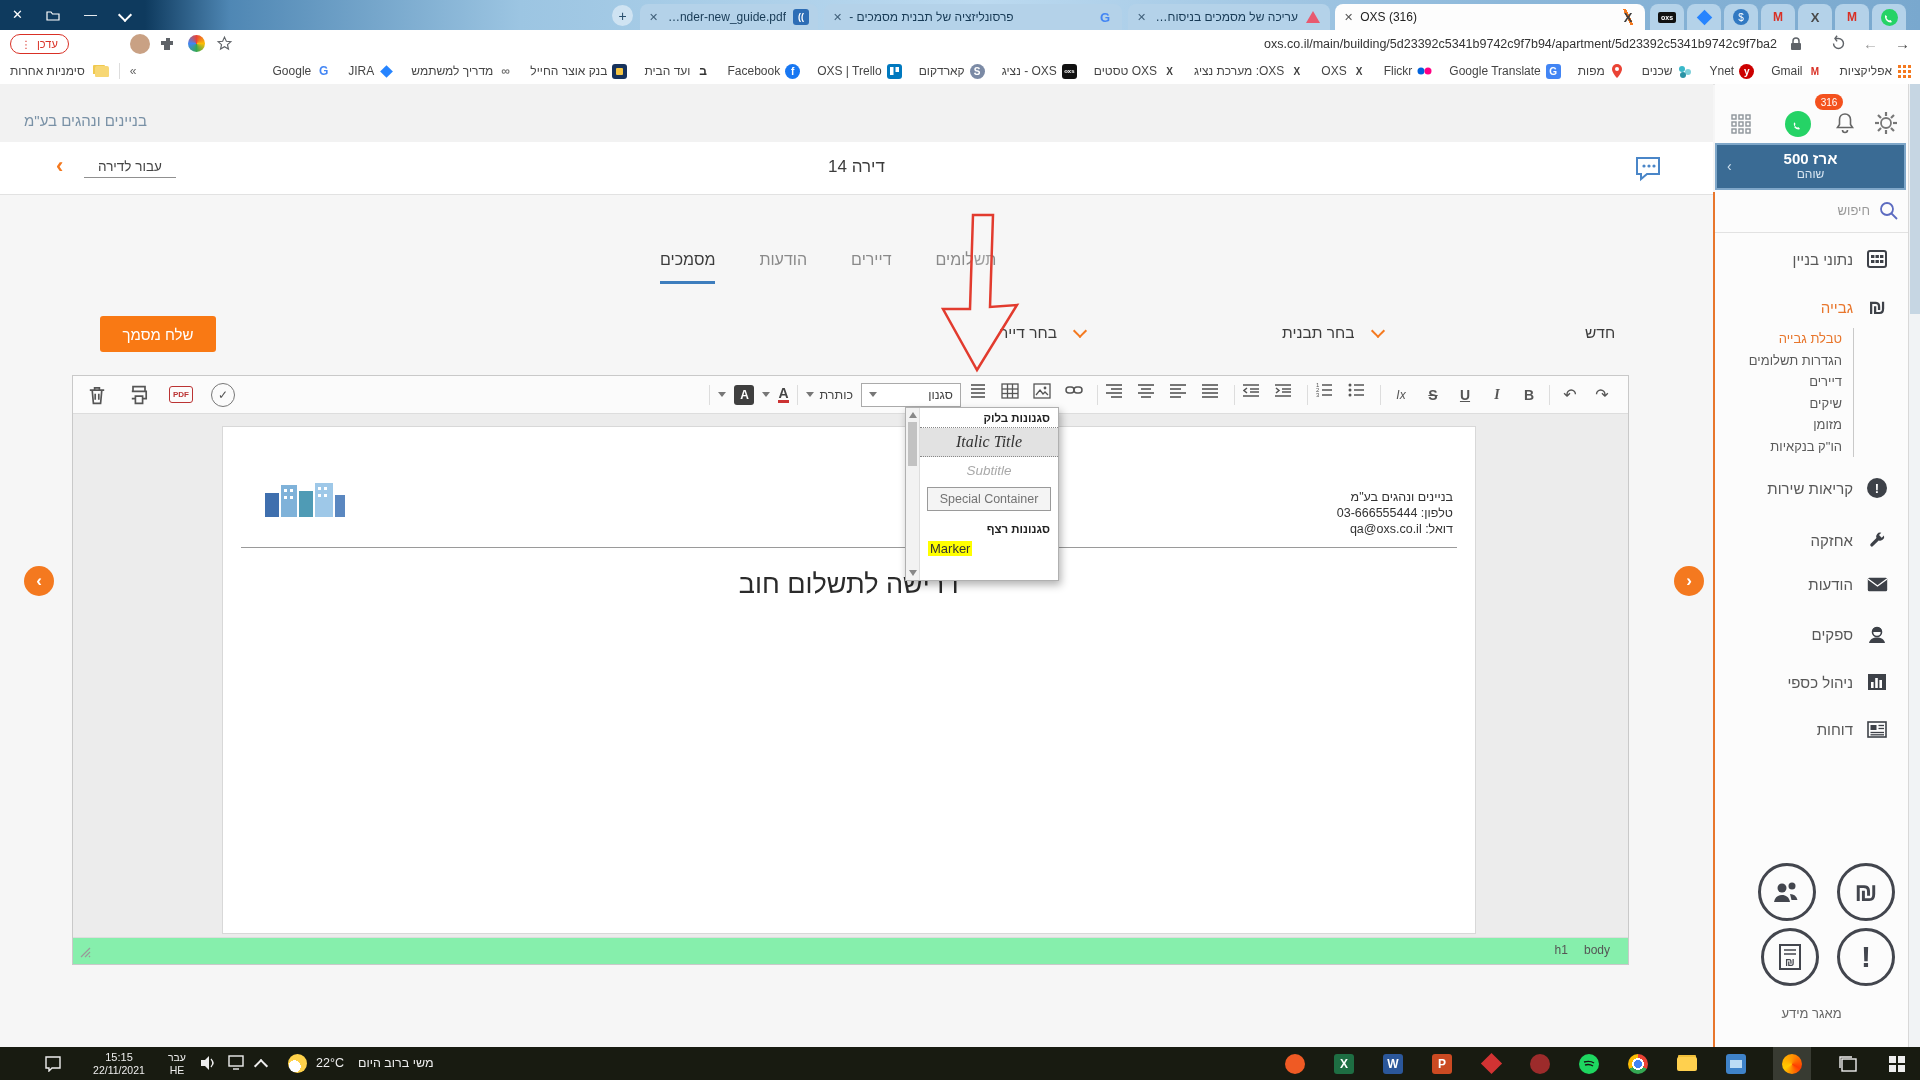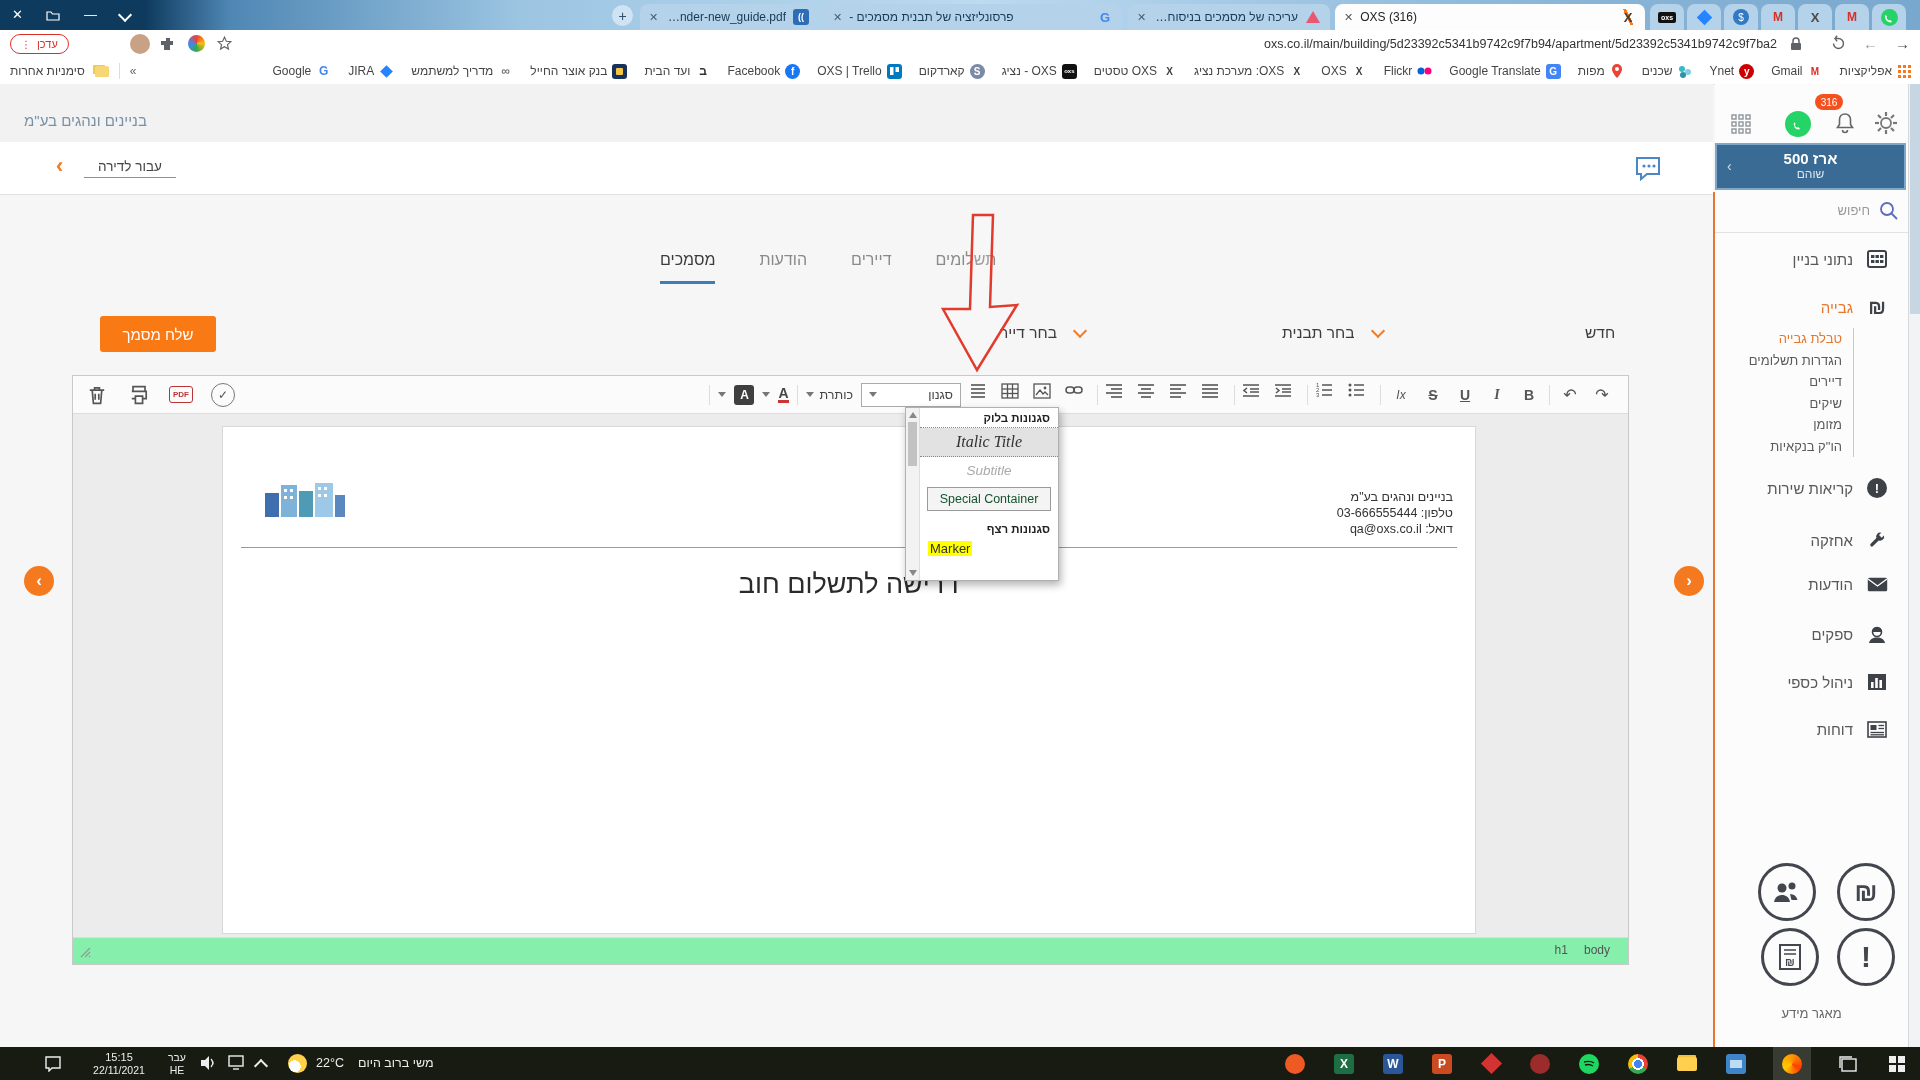--- a/index.html
+++ b/index.html
@@ -287,20 +287,21 @@
   </div>
 </div>
 
 <div id="appbar" class="abs">
   <span class="abs hebrtl" style="left:24px;top:28px;font-size:15px;color:#7991a6">בניינים ונהגים בע"מ</span>
 </div>
 
 <div id="pageheader" class="abs">
   <span class="abs" style="left:56px;top:11px;color:#f4791f;font-size:22px;font-weight:bold">‹</span>
   <span class="abs hebrtl" style="left:84px;top:17px;font-size:13.5px;color:#444;border-bottom:1px solid #909090;padding:0 14px 3px">עבור לדירה</span>
+  <div class="abs" style="left:0;top:15px;width:1713px;text-align:center;font-size:17px;color:#3c3c3c">דירה 14</div>
   <svg class="abs" style="left:1630px;top:8px" width="36" height="36" viewBox="0 0 36 36">
     <path d="M7 8h22v16H17l-6 5v-5H7z" fill="none" stroke="#4a86c8" stroke-width="2"></path>
     <circle cx="14" cy="16" r="1.6" fill="#4a86c8"></circle>
       <circle cx="19" cy="16" r="1.6" fill="#4a86c8"></circle>
       <circle cx="24" cy="16" r="1.6" fill="#4a86c8"></circle>
   </svg>
 </div>
 
 <div class="abs" style="left:660px;top:251px;display:flex;direction:rtl;gap:44px;font-size:16px;color:#8a8a8a">
   <span class="tabitem">תשלומים</span>
@@ -524,21 +525,21 @@
       </svg>
     <span class="abs" style="left:2px;top:14px;width:9px;height:44px;background:#c2c2c2"></span>
     <svg class="abs" style="left:3px;bottom:4px" width="8" height="6">
         <polygon points="0,0 8,0 4,6" fill="#888"></polygon>
       </svg>
   </div>
   <div class="body">
     <div class="ddh">סגנונות בלוק</div>
     <div style="background:#e2e2e2;border-bottom:1px dotted #888;padding:5px 8px;font-size:16px;font-style:italic;font-family:'Liberation Serif',serif;color:#333;text-align:center">Italic Title</div>
     <div style="padding:6px 8px;font-size:13.5px;font-style:italic;color:#a9a9a9;text-align:center">Subtitle</div>
-    <div style="margin:3px 7px 6px;border:1px solid #9a9a9a;background:#f4f4f4;font-size:12.5px;color:#14532d;text-align:center;padding:4px 0">Special Container</div>
+    <div style="margin:3px 7px 6px;border:1px solid #9a9a9a;background:#f4f4f4;font-size:12.5px;color:#737373;text-align:center;padding:4px 0">Special Container</div>
     <div class="ddh" style="border-bottom:none;padding-top:6px">סגנונות רצף</div>
     <div style="padding:3px 8px;font-size:13px;text-align:left"><span style="background:#ffff00;color:#333;padding:0 2px">Marker</span></div>
   </div>
 </div>
 
 <div id="sideborder" class="abs"></div>
 <div id="sidebar" class="abs">
 
   <svg class="abs" style="left:16px;top:30px" width="20" height="20">
       <g fill="none" stroke="#8e959b" stroke-width="1.4">

